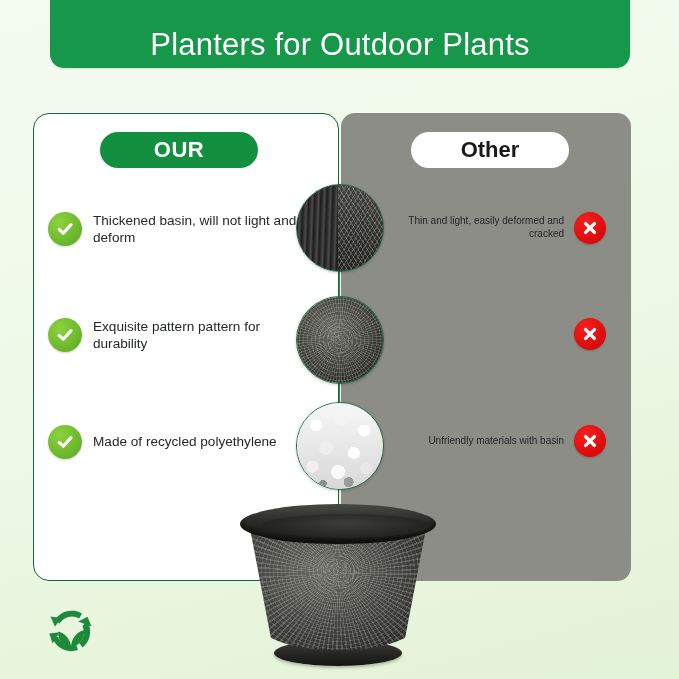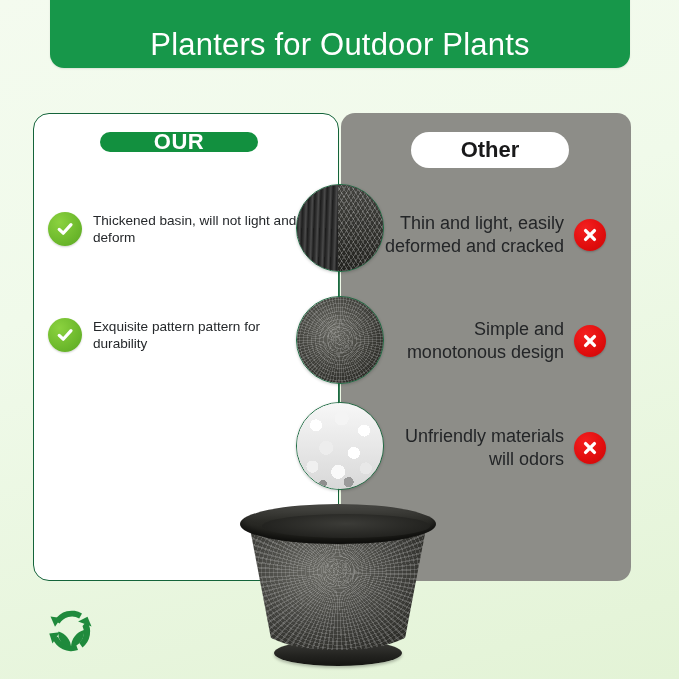--- a/index.html
+++ b/index.html
@@ -37,21 +37,21 @@
     background:#ffffff;border:1.5px solid #14643a;border-radius:16px;
     box-sizing:border-box;
   }
 
   
   .badge{
     position:absolute;display:flex;align-items:center;justify-content:center;
     border-radius:999px;
   }
   .badge-our{
-    left:100px;top:132px;width:158px;height:20px;background:#12903f;align-items:center;
+    left:100px;top:132px;width:158px;height:36px;background:#12903f;align-items:center;
   }
   .badge-our .b{color:#fff;font-size:22px;font-weight:bold;letter-spacing:.5px;}
   .badge-other{
     left:411px;top:132px;width:158px;height:36px;background:#ffffff;text-align:center;
   }
   .badge-other .b{color:#19191a;font-size:22px;font-weight:bold;}
 
   
   .feat{
     position:absolute;left:48px;width:250px;
@@ -73,21 +73,21 @@
 
   
   .con{
     position:absolute;width:225px;
     display:flex;align-items:center;justify-content:flex-end;gap:10px;
   }
   .con-1{left:381px;top:212px;}
   .con-2{left:381px;top:318px;}
   .con-3{left:381px;top:425px;}
   .con .txt{
-    color:#232527;font-size:18px;line-height:1.28;text-align:right;flex:1 1 auto;
+    color:#232527;font-size:10px;line-height:1.28;text-align:right;flex:1 1 auto;
   }
   .x-ic{
     flex:0 0 auto;width:32px;height:32px;border-radius:50%;
     background:radial-gradient(circle at 36% 30%,#f42020 0%,#e00d0d 60%,#c90707 100%);
     box-shadow:0 1px 2px rgba(0,0,0,.22);
     display:flex;align-items:center;justify-content:center;
   }
 
   
   .detail-circle{
@@ -206,41 +206,48 @@
 
   <div class="feat feat-2">
     <span class="check-ic">
       <svg width="20" height="20" viewBox="0 0 20 20" aria-hidden="true">
         <path d="M4.2 10.4 L8.2 14.2 L16 5.6" fill="none" stroke="#ffffff" stroke-width="3.2" stroke-linecap="round" stroke-linejoin="round"></path>
       </svg>
     </span>
     <span class="txt no-sel">Exquisite pattern pattern for durability</span>
   </div>
 
+  <div class="feat feat-3">
+    <span class="check-ic">
+      <svg width="20" height="20" viewBox="0 0 20 20" aria-hidden="true">
+        <path d="M4.2 10.4 L8.2 14.2 L16 5.6" fill="none" stroke="#ffffff" stroke-width="3.2" stroke-linecap="round" stroke-linejoin="round"></path>
+      </svg>
+    </span>
+    <span class="txt no-sel">Made of recycled polyethylene</span>
+  </div>
 
   <div class="con con-1">
     <span class="txt no-sel">Thin and light, easily deformed and cracked</span>
     <span class="x-ic">
       <svg width="18" height="18" viewBox="0 0 18 18" aria-hidden="true">
         <path d="M4.6 4.6 L13.4 13.4 M13.4 4.6 L4.6 13.4" fill="none" stroke="#ffffff" stroke-width="3.4" stroke-linecap="round"></path>
       </svg>
     </span>
   </div>
 
   <div class="con con-2">
-    <span class="txt no-sel">Simple and monotonous design</span>
     <span class="x-ic">
       <svg width="18" height="18" viewBox="0 0 18 18" aria-hidden="true">
         <path d="M4.6 4.6 L13.4 13.4 M13.4 4.6 L4.6 13.4" fill="none" stroke="#ffffff" stroke-width="3.4" stroke-linecap="round"></path>
       </svg>
     </span>
   </div>
 
   <div class="con con-3">
-    <span class="txt no-sel">Unfriendly materials will odors</span>
+    <span class="txt no-sel">Unfriendly materials with basin</span>
     <span class="x-ic">
       <svg width="18" height="18" viewBox="0 0 18 18" aria-hidden="true">
         <path d="M4.6 4.6 L13.4 13.4 M13.4 4.6 L4.6 13.4" fill="none" stroke="#ffffff" stroke-width="3.4" stroke-linecap="round"></path>
       </svg>
     </span>
   </div>
 
   <div class="connector cn-1"></div>
   <div class="connector cn-2"></div>
 

